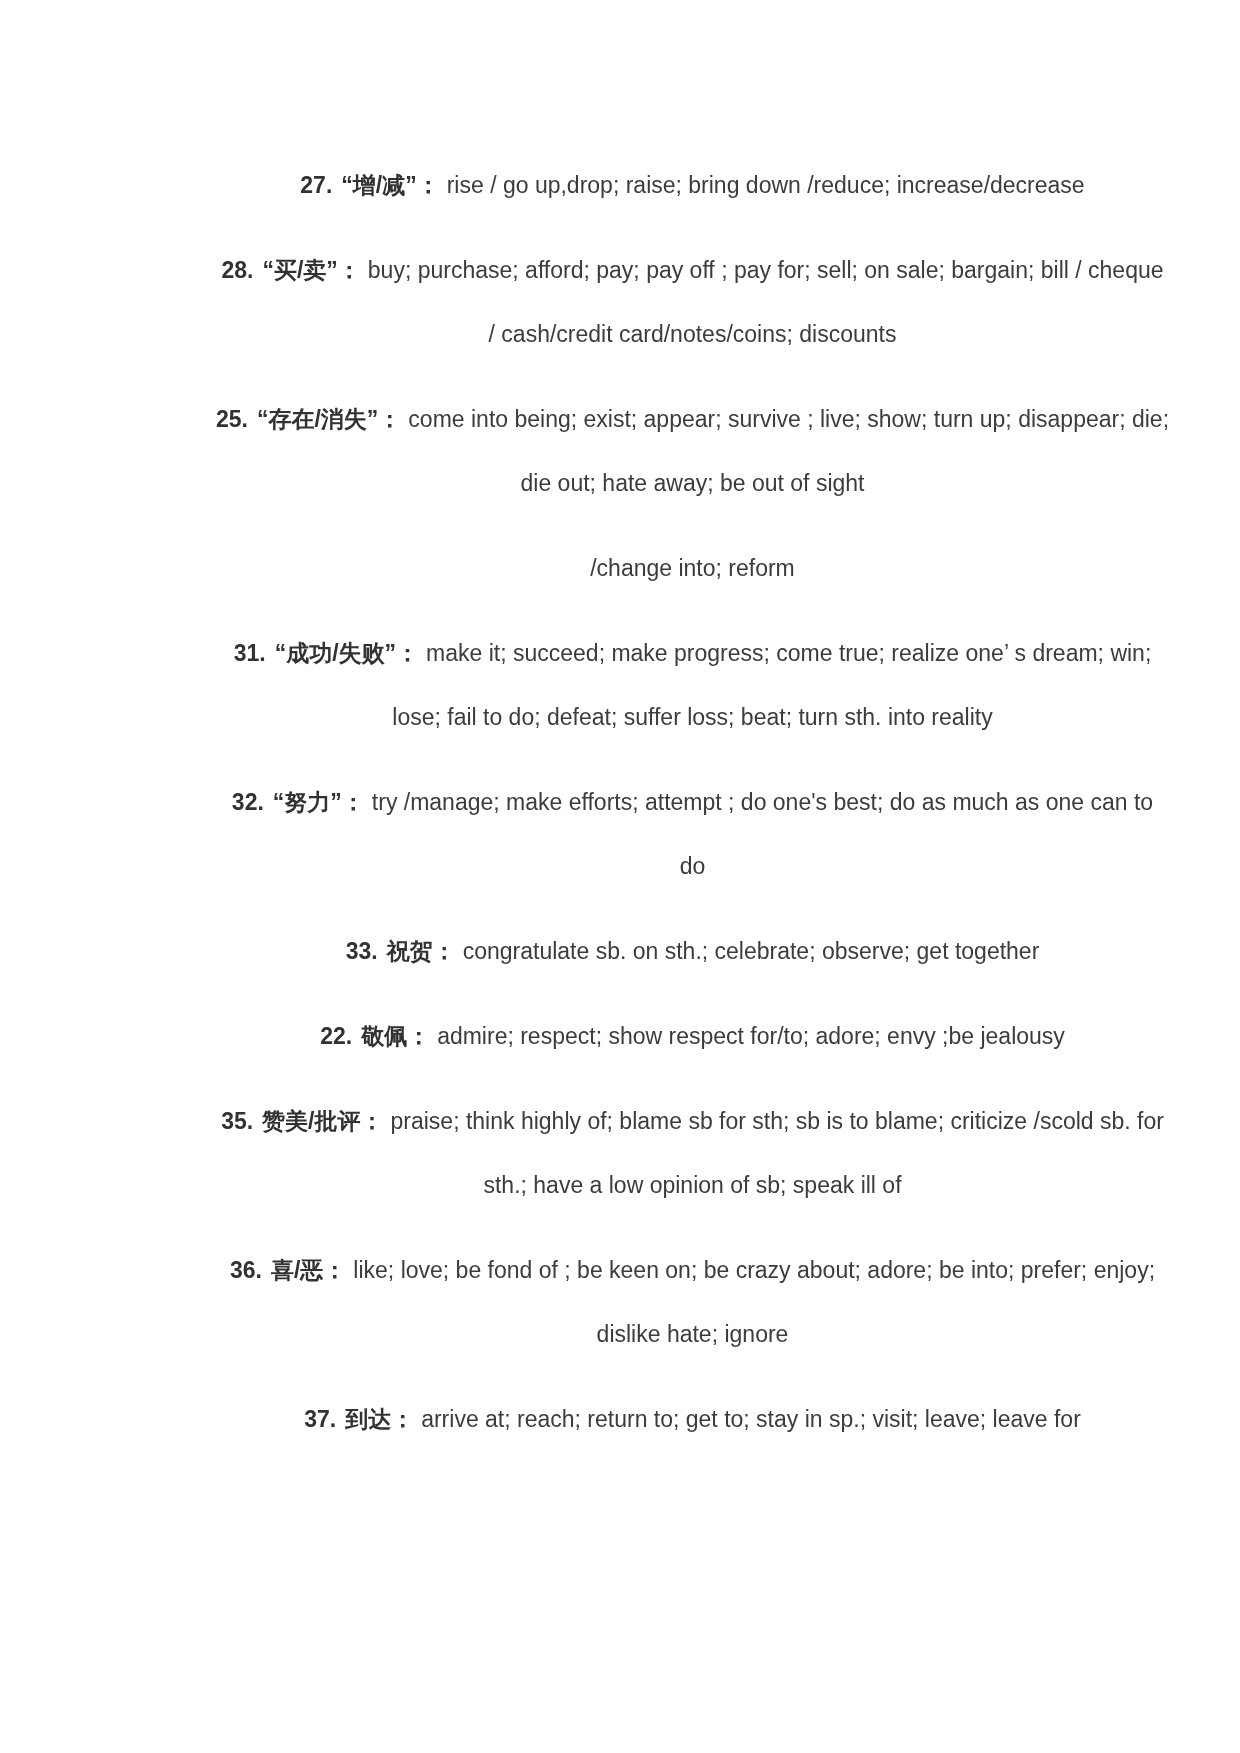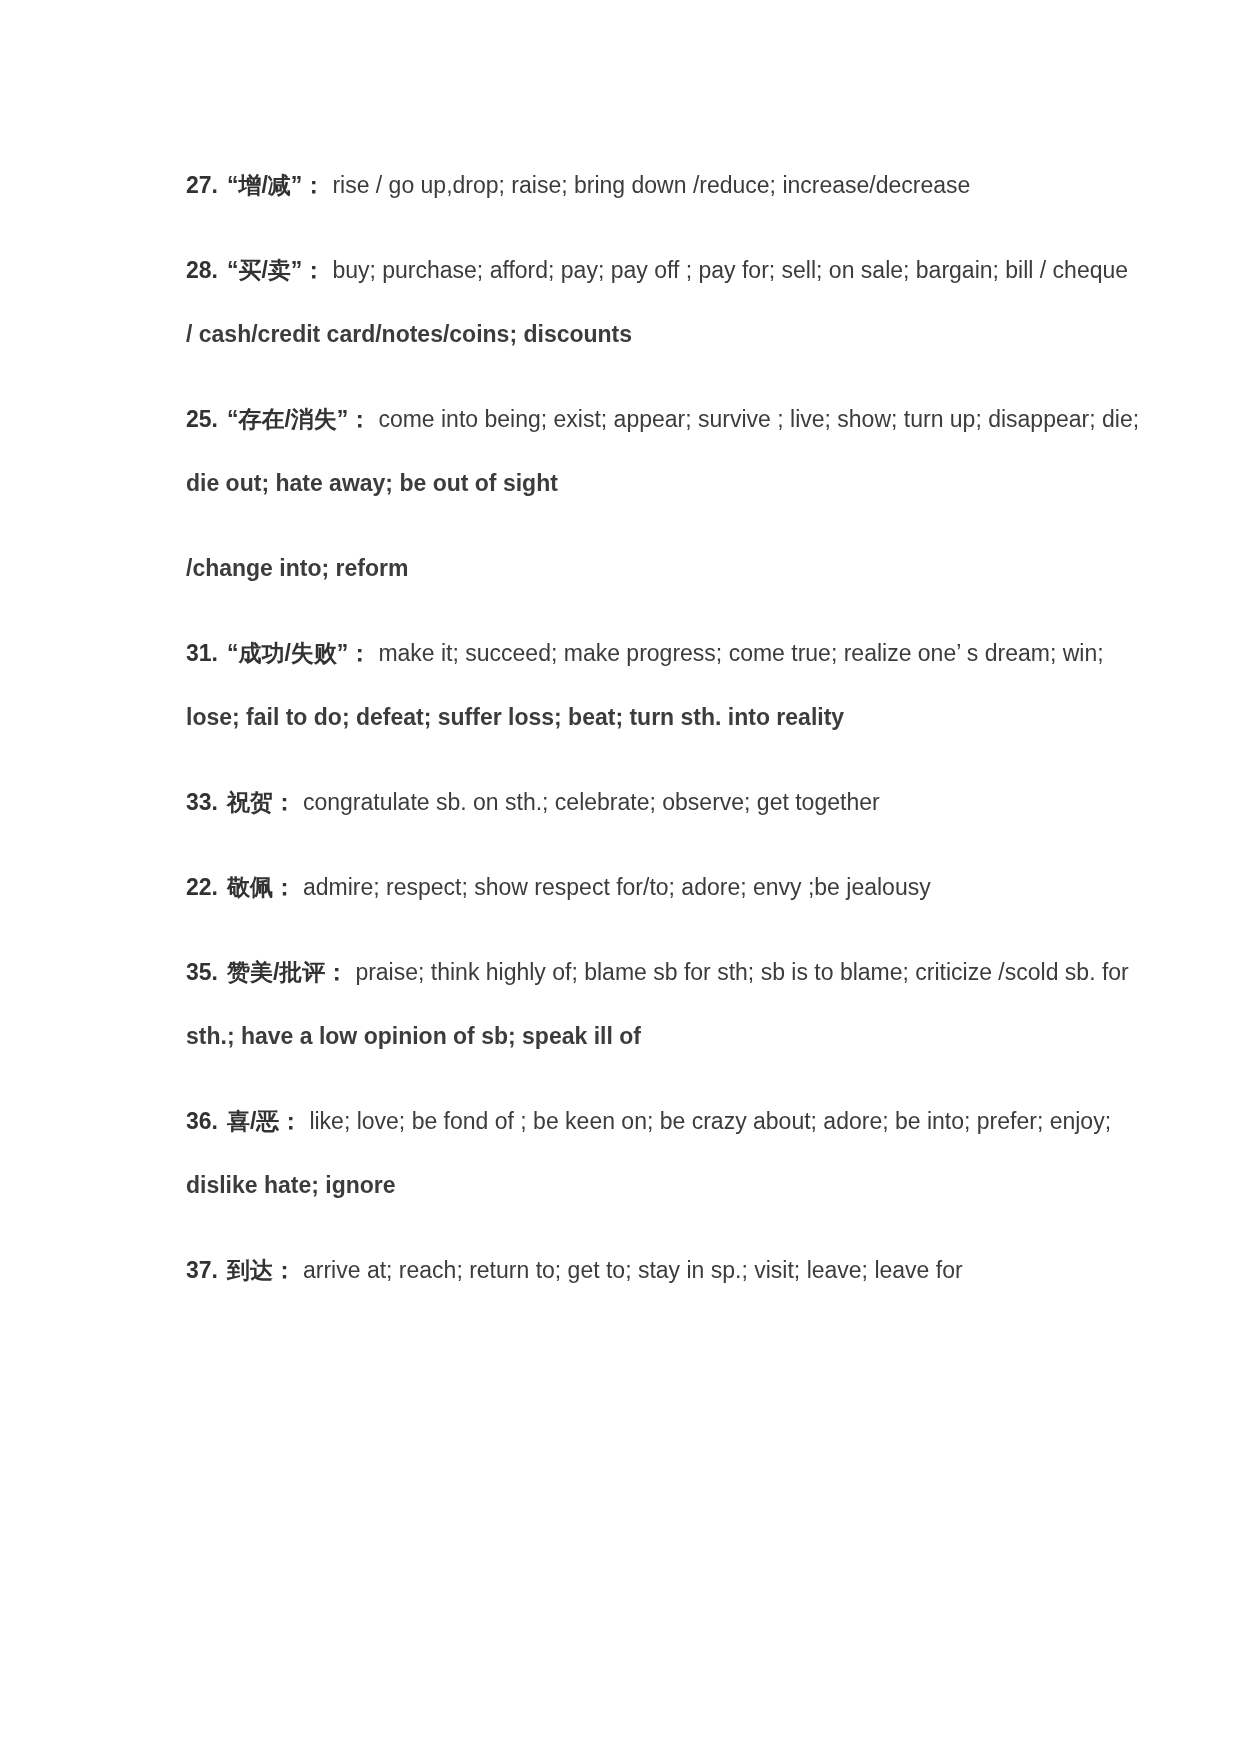--- a/index.html
+++ b/index.html
@@ -9,43 +9,44 @@
     background:#ffffff;
     font-family:"Liberation Sans","DejaVu Sans",sans-serif;
     color:#3c3c3c;
     overflow:hidden;
   }
   main.page{
     box-sizing:border-box;
     padding:153px 55px 0 186px;
   }
   .item{
-    margin:0 0 21px 0;
+    margin:0 0 21px 14px;
     font-size:23px;
+    text-align:center;
   }
   .line{
     display:block;
     line-height:64px;
     white-space:nowrap;
   }
   .num{
     font-weight:700;
     color:#323232;
     margin-right:9px;
   }
   .term{
     font-weight:700;
     color:#323232;
   }
   .eng{
     margin-left:7px;
     font-weight:400;
   }
   .cont{
-    font-weight:700;
+    font-weight:400;
   }
 </style>
 </head>
 <body>
 
 <main class="page">
   <section id="vocab-list">
       <p class="item">
         <span class="line"><b class="num">27.</b><b class="term">“增/减”：</b><span class="eng">rise / go up,drop; raise; bring down /reduce; increase/decrease</span></span>
       </p>
@@ -58,20 +59,24 @@
         <span class="line cont">die out; hate away; be out of sight</span>
       </p>
       <p class="item">
         <span class="line cont">/change into; reform</span>
       </p>
       <p class="item">
         <span class="line"><b class="num">31.</b><b class="term">“成功/失败”：</b><span class="eng">make it; succeed; make progress; come true; realize one’ s dream; win;</span></span>
         <span class="line cont">lose; fail to do; defeat; suffer loss; beat; turn sth. into reality</span>
       </p>
       <p class="item">
+        <span class="line"><b class="num">32.</b><b class="term">“努力”：</b><span class="eng">try /manage; make efforts; attempt ; do one's best; do as much as one can to</span></span>
+        <span class="line cont">do</span>
+      </p>
+      <p class="item">
         <span class="line"><b class="num">33.</b><b class="term">祝贺：</b><span class="eng">congratulate sb. on sth.; celebrate; observe; get together</span></span>
       </p>
       <p class="item">
         <span class="line"><b class="num">22.</b><b class="term">敬佩：</b><span class="eng">admire; respect; show respect for/to; adore; envy ;be jealousy</span></span>
       </p>
       <p class="item">
         <span class="line"><b class="num">35.</b><b class="term">赞美/批评：</b><span class="eng">praise; think highly of; blame sb for sth; sb is to blame; criticize /scold sb. for</span></span>
         <span class="line cont">sth.; have a low opinion of sb; speak ill of</span>
       </p>
       <p class="item">

